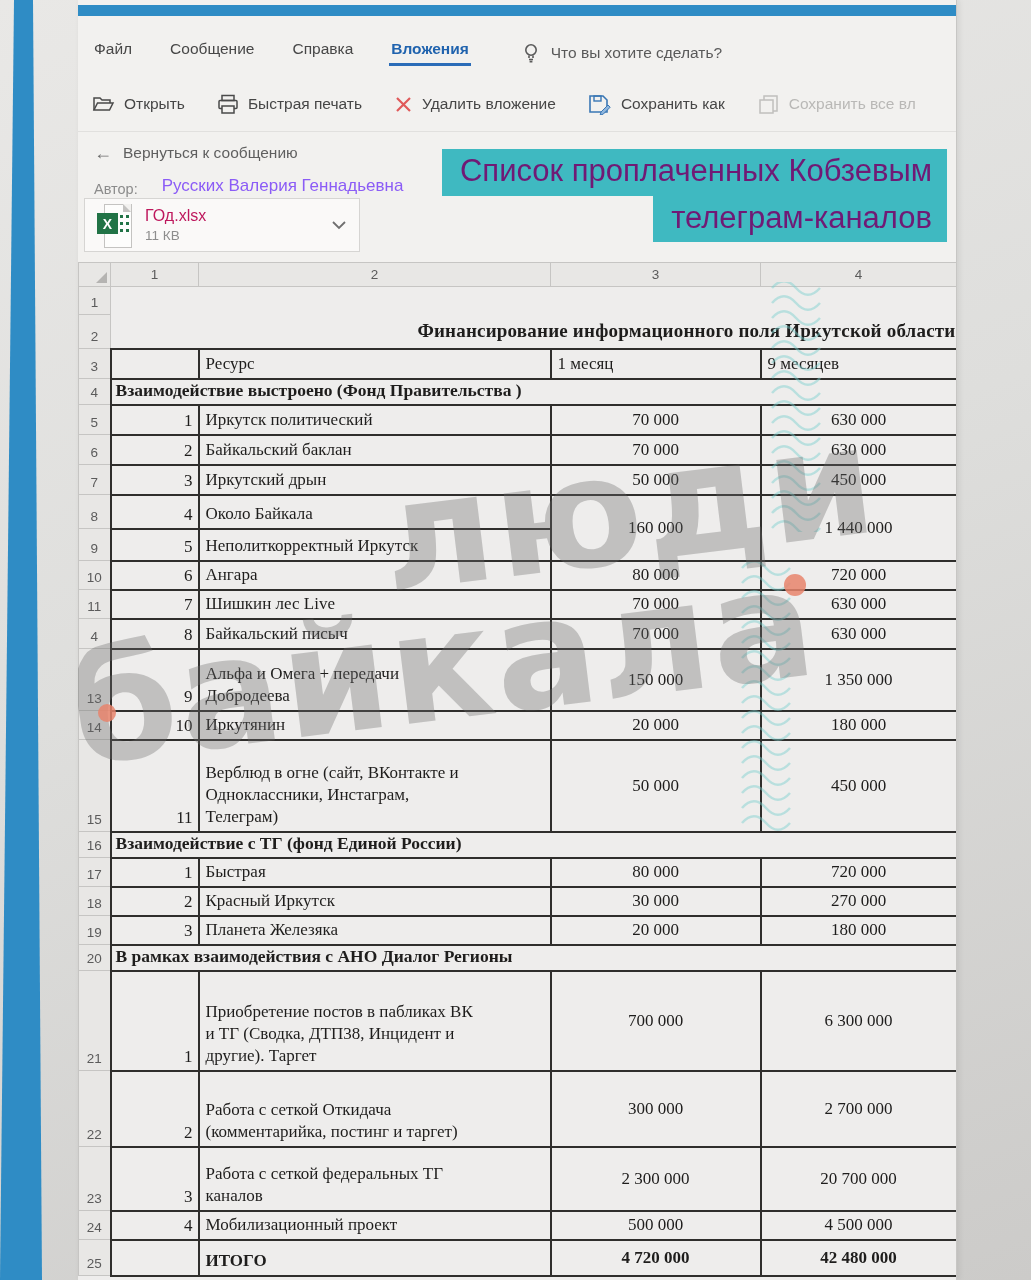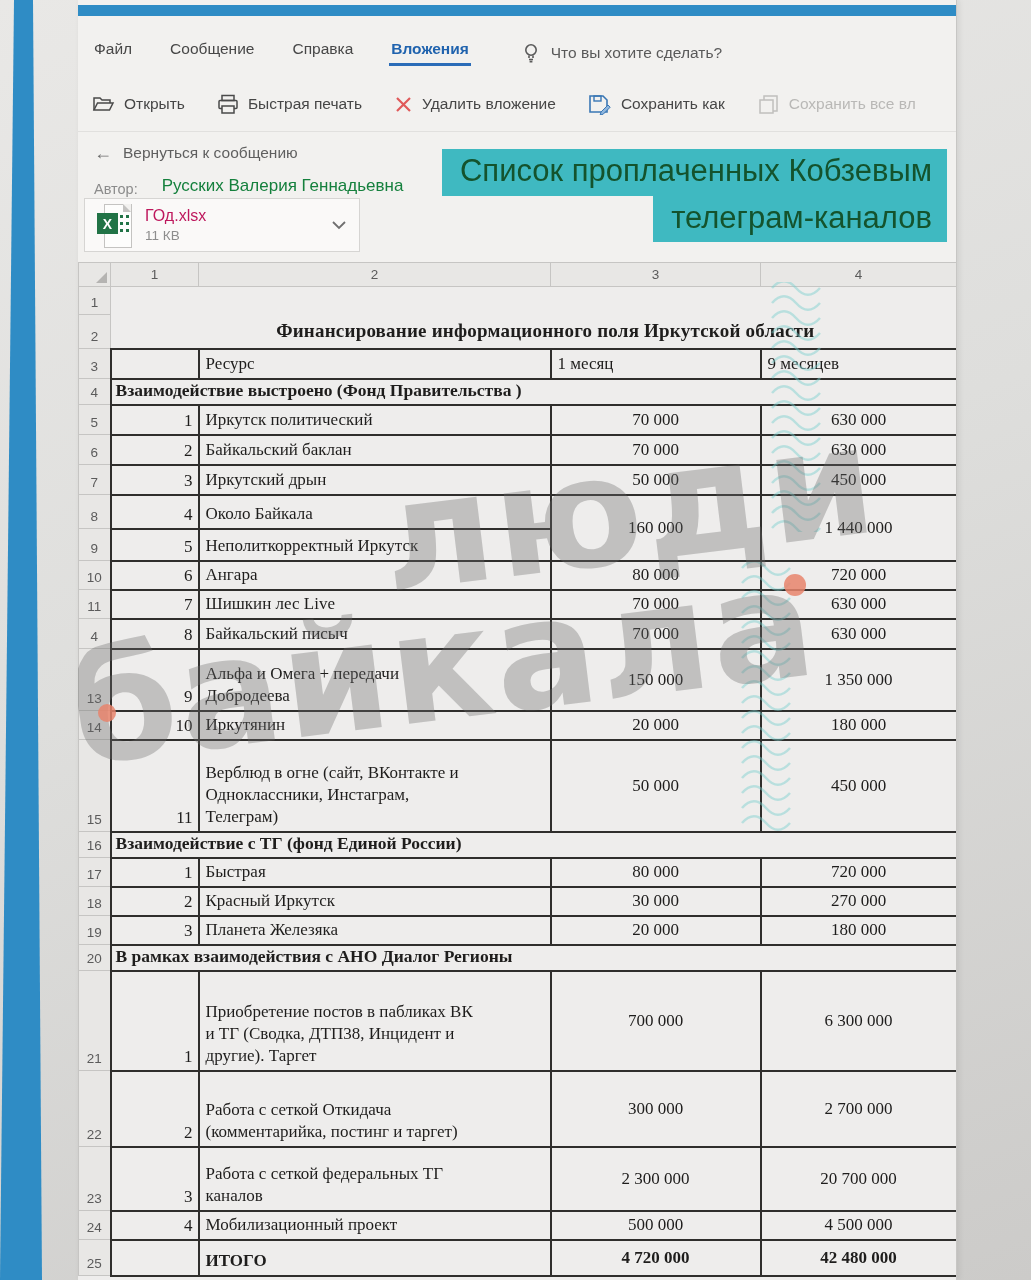--- a/index.html
+++ b/index.html
@@ -25,21 +25,21 @@
         font-size:15.5px;color:#464646;white-space:nowrap;text-align:right;}
   .tbtn{display:flex;align-items:center;gap:9px;}
   .tbtn.disabled{color:#b9b8b6;}
   .icon{display:inline-flex;align-items:center;justify-content:center;}
   .ribbon-divider{position:absolute;left:0;top:131px;width:100%;height:1px;background:#e1e0de;}
   
   .backrow{position:absolute;left:16px;top:144px;display:flex;align-items:center;gap:11px;
         color:#5f5f5f;font-size:15.5px;}
   .arrow{color:#6f6f6f;font-size:18px;line-height:1;}
   .authorrow{position:absolute;left:16px;top:175px;font-size:14.5px;color:#8b8b8b;}
-  .authorrow .name{margin-left:18px;color:#15803d;}
+  .authorrow .name{margin-left:18px;color:#8b5cf6;}
   .chip{position:absolute;left:6px;top:198px;width:274px;height:52px;background:#faf9f8;
         border:1px solid #d6d5d3;display:flex;align-items:center;}
   .xl-icon{position:relative;width:34px;height:42px;margin-left:12px;}
   .xl-page{position:absolute;left:7px;top:0;width:26px;height:42px;background:#fdfdfc;border:1.5px solid #c4c3c1;}
   .xl-fold{position:absolute;right:0;top:0;width:0;height:0;border-left:8px solid #c4c3c1;border-top:8px solid #f2f1ef;}
   .xl-sq{position:absolute;left:0;top:9px;width:21px;height:21px;background:#217346;color:#fff;
         font-weight:bold;font-size:14px;display:flex;align-items:center;justify-content:center;}
   .xl-dots{position:absolute;left:23px;top:11px;width:9px;height:17px;
         background:
           linear-gradient(#217346,#217346) 0 0/3px 3px no-repeat,
@@ -47,34 +47,34 @@
           linear-gradient(#217346,#217346) 0 7px/3px 3px no-repeat,
           linear-gradient(#217346,#217346) 6px 7px/3px 3px no-repeat,
           linear-gradient(#217346,#217346) 0 14px/3px 3px no-repeat,
           linear-gradient(#217346,#217346) 6px 14px/3px 3px no-repeat;}
   .chip-texts{margin-left:14px;line-height:1.3;}
   .chip-file{font-size:16px;color:#be185d;}
   .chip-size{font-size:13.5px;color:#8d8d8d;}
   .chip-chevron{margin-left:auto;margin-right:12px;}
   
   .overlay{position:absolute;right:84px;top:149px;display:flex;flex-direction:column;align-items:flex-end;z-index:40;}
-  .overlay-line{color:#14532d;font-size:31px;padding:6px 15px 8px 18px;line-height:1.05;white-space:nowrap;}
+  .overlay-line{color:#701a75;font-size:31px;padding:6px 15px 8px 18px;line-height:1.05;white-space:nowrap;}
   
   .sheet{position:absolute;left:0;top:262px;width:878px;height:1018px;background:#eeedec;overflow:hidden;}
   table.grid{border-collapse:collapse;table-layout:fixed;width:878px;position:relative;z-index:2;}
   table.grid td,table.grid th{overflow:hidden;}
   .g{background:#e8e7e5;border:1px solid #c6c5c3;color:#5b5b5b;
      font:13.5px "Liberation Sans",sans-serif;text-align:center;vertical-align:bottom;padding:0 0 4px 0;font-weight:normal;}
   .ch{vertical-align:middle;padding:0;}
   .corner{position:relative;}
   .corner::after{content:"";position:absolute;right:3px;bottom:3px;border-left:11px solid transparent;border-bottom:11px solid #b5b4b2;}
   .plain{border:0;}
   .b{border:2px solid #2f2e2c;}
   .serif{font-family:"Liberation Serif","DejaVu Serif",serif;color:#1e1d1c;}
-  .title-cell{font-weight:bold;font-size:19px;text-align:center;vertical-align:middle;letter-spacing:.2px;padding-left:24px;}
+  .title-cell{font-weight:bold;font-size:19px;text-align:right;vertical-align:middle;letter-spacing:.2px;padding-left:24px;}
   .section-cell{font-weight:bold;font-size:17.5px;text-align:left;vertical-align:middle;padding:0 4px 2px 4px;}
   .hd{font-size:17px;text-align:left;vertical-align:middle;padding-left:6px;}
   .idx{font-size:17px;text-align:right;vertical-align:bottom;padding:0 5px 3px 0;}
   .name{font-size:17px;text-align:left;vertical-align:bottom;padding:2px 4px 3px 6px;white-space:pre-line;line-height:22px;}
   .val{font-size:17px;text-align:center;vertical-align:middle;padding:1px 2px;}
   .bold{font-weight:bold;}
   
   .watermark{position:absolute;left:-18px;top:200px;z-index:5;pointer-events:none;
      transform:rotate(-7deg);font-weight:bold;font-size:152px;line-height:.88;
      color:rgba(105,105,105,.34);font-family:"DejaVu Sans",sans-serif;letter-spacing:2px;white-space:nowrap;}

